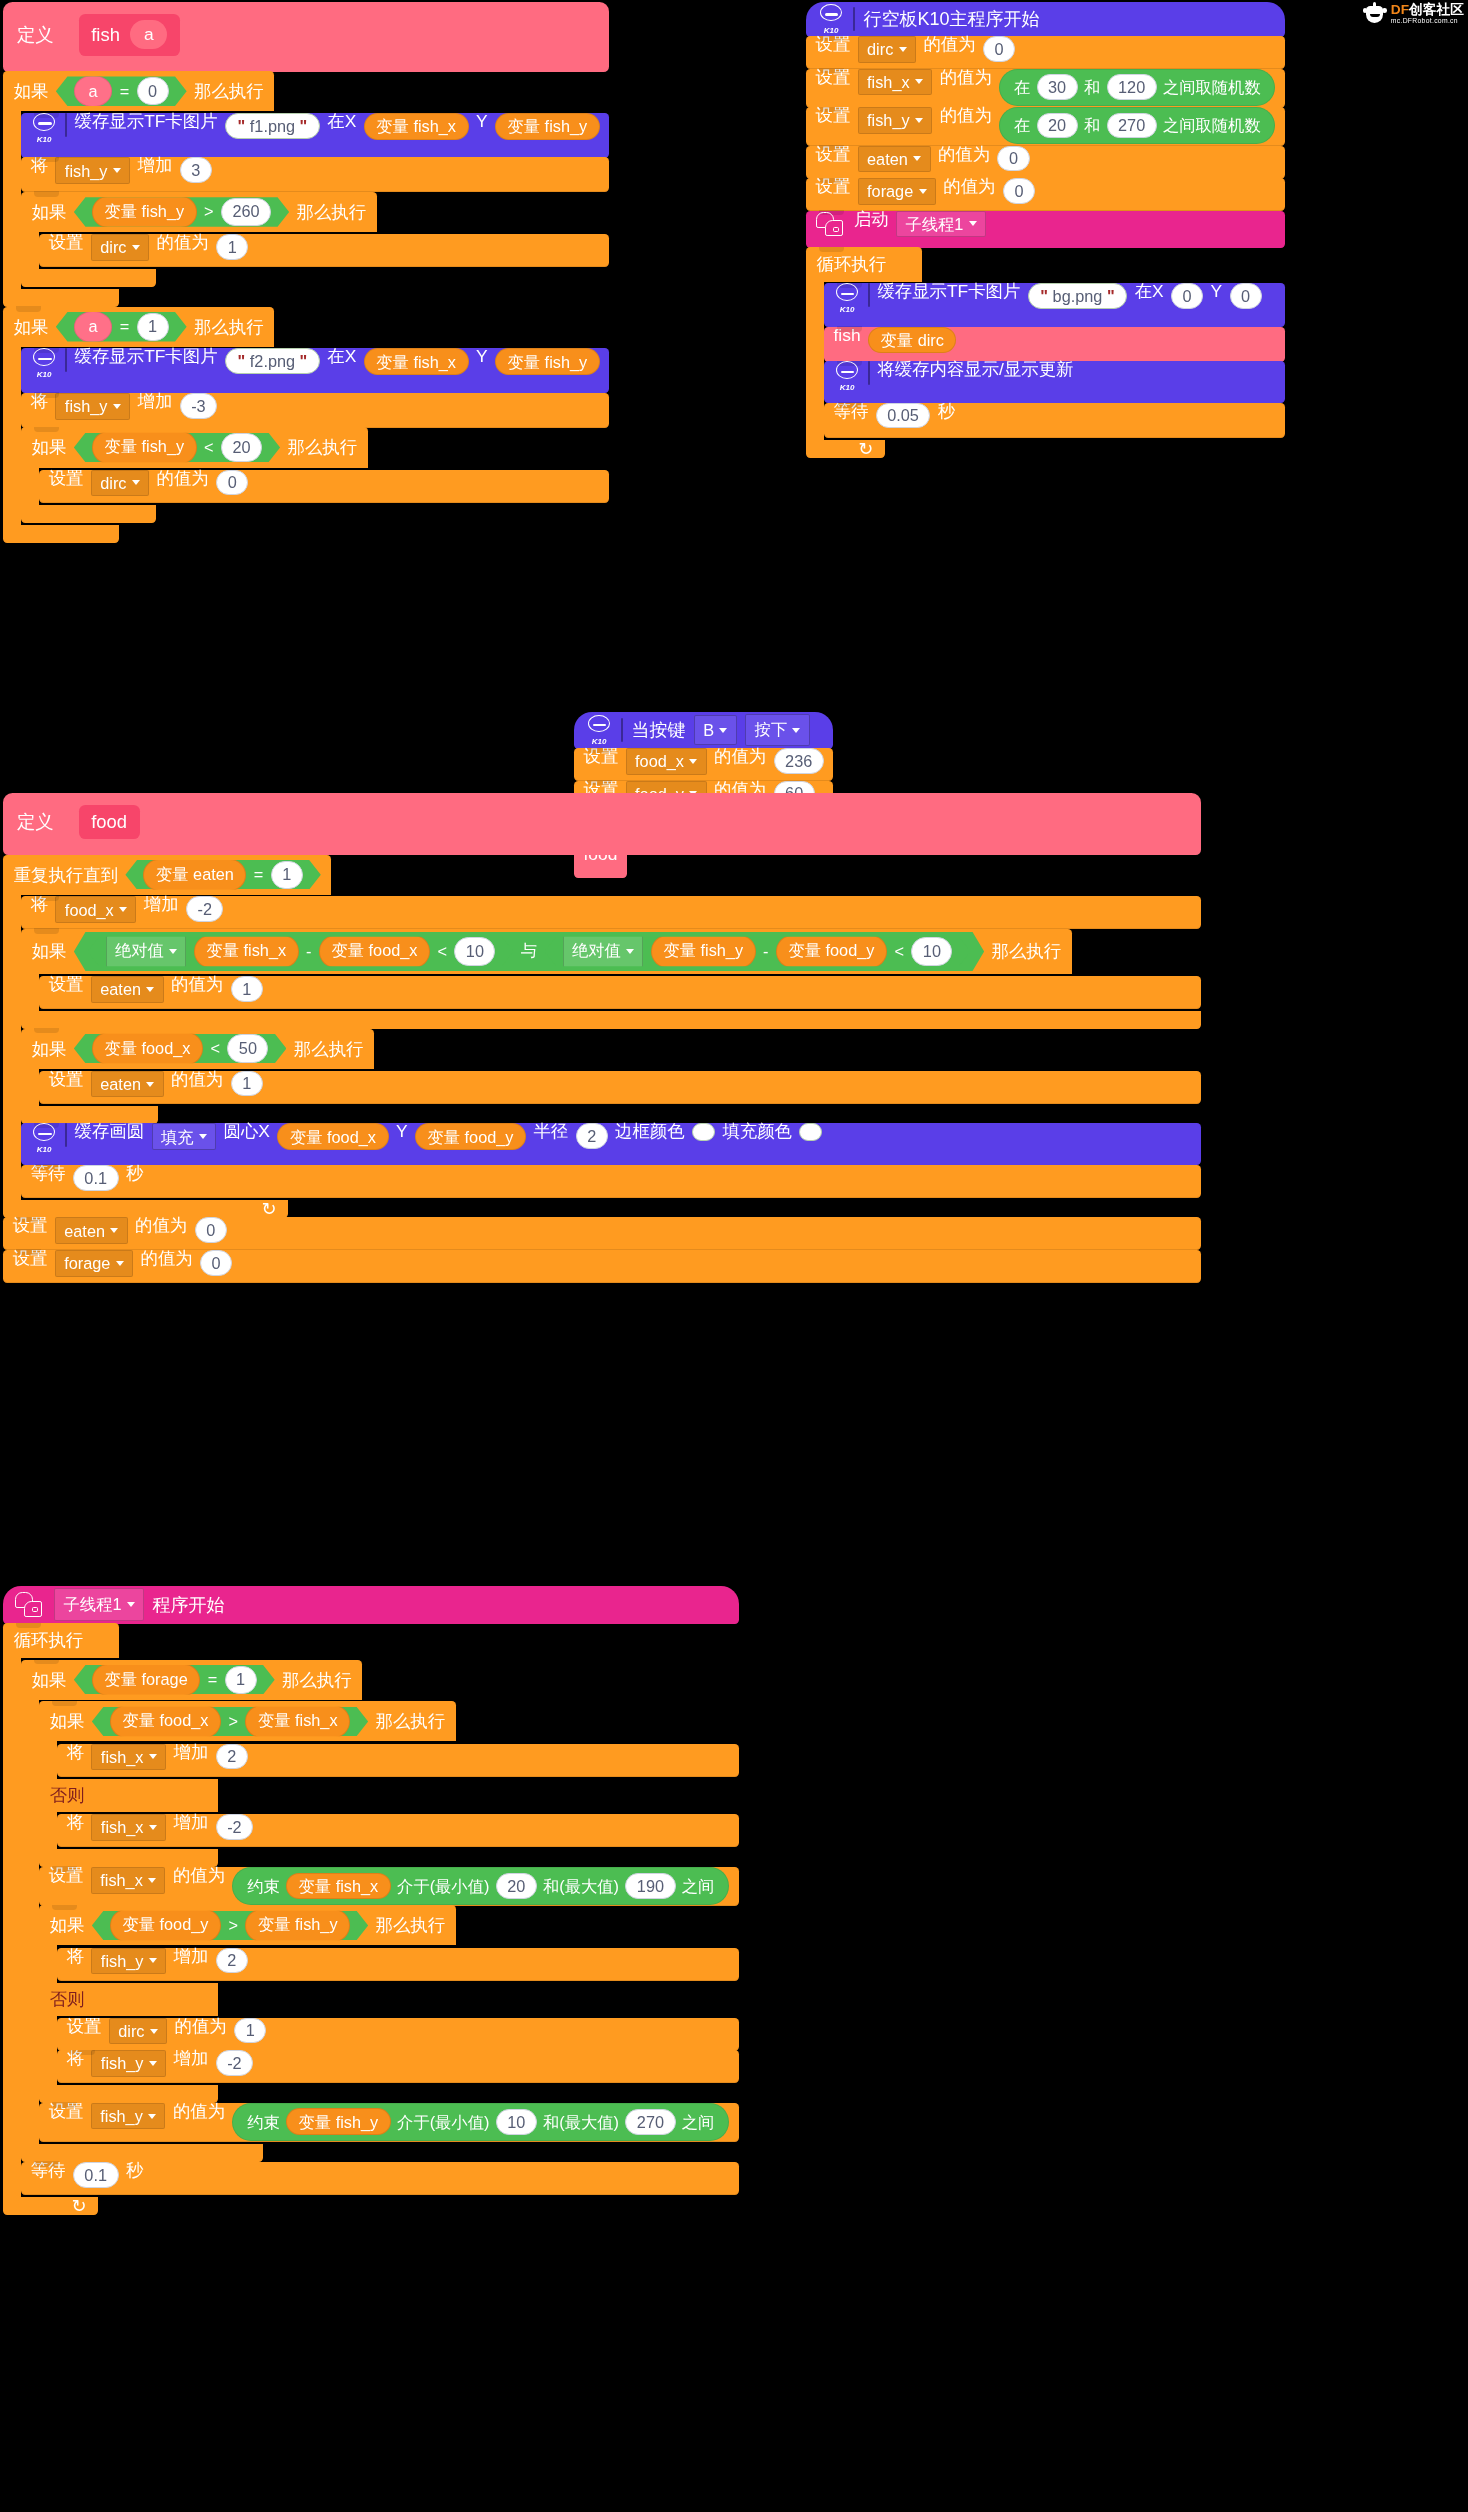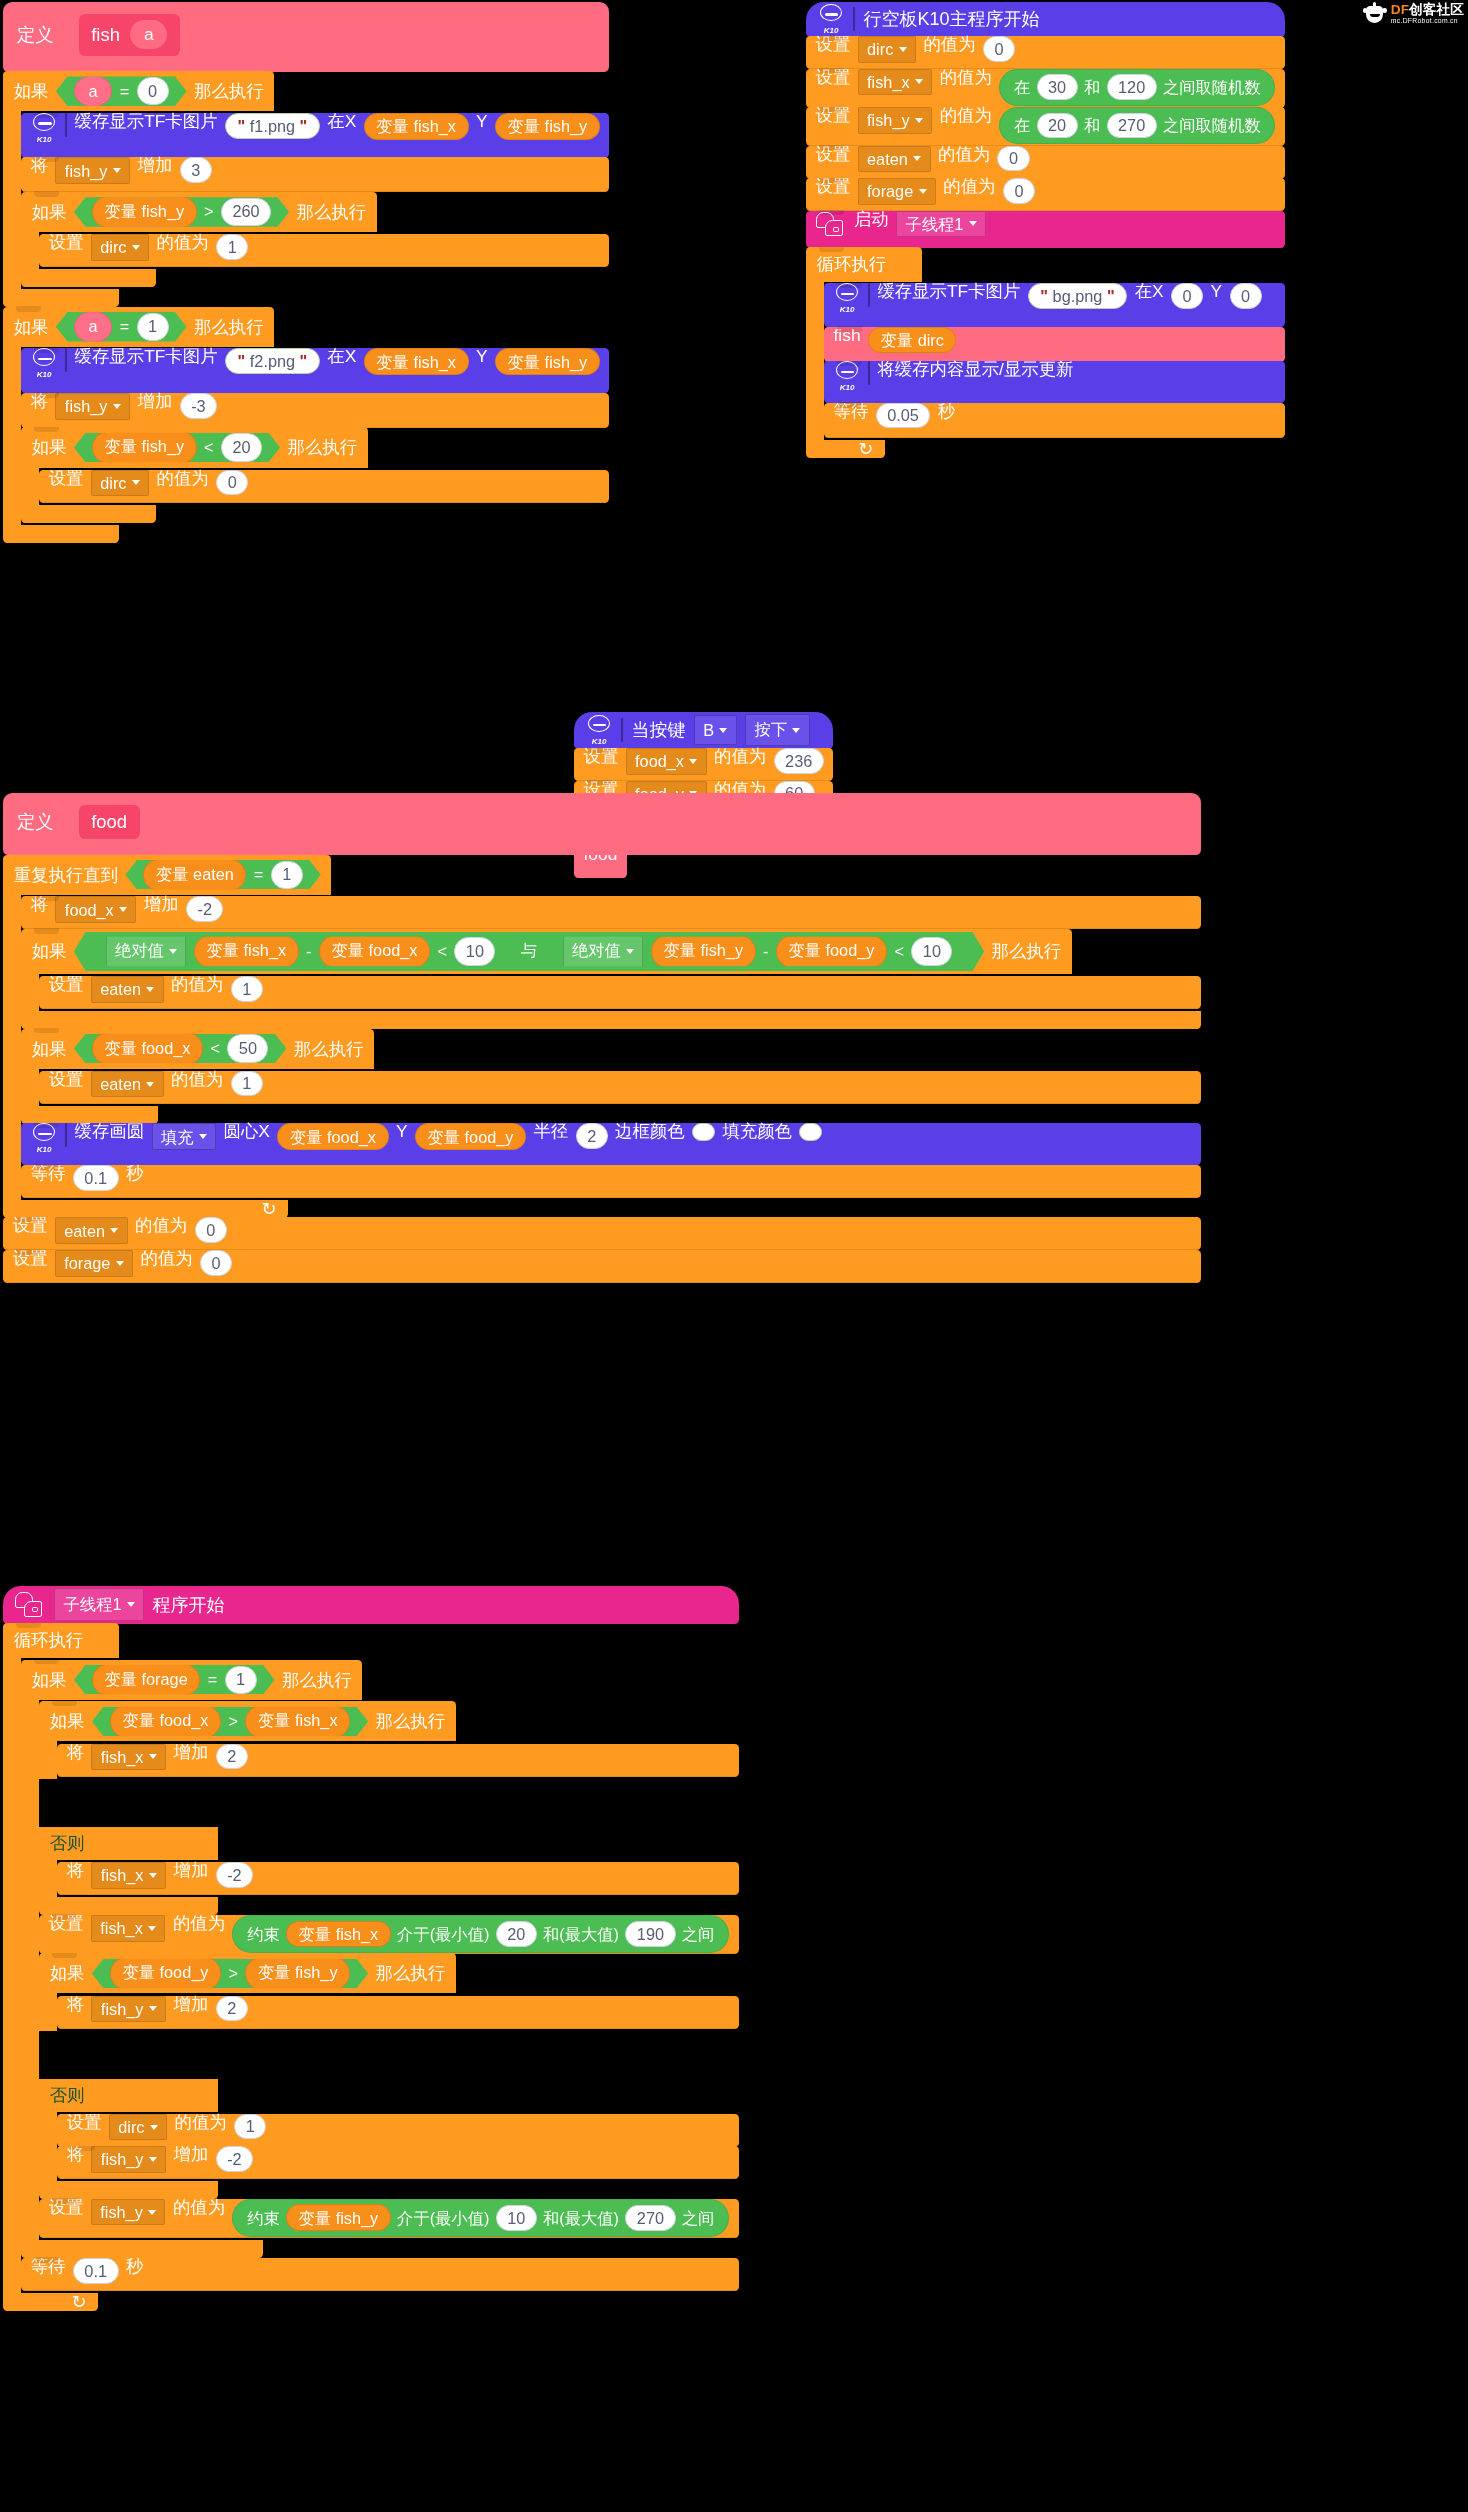--- a/index.html
+++ b/index.html
@@ -144,22 +144,22 @@
     border-left:18px solid var(--orange);
     padding:2.1px 0 2.1px 0;
     min-height:16px;
   }
   .cblock .c-foot{
     background:var(--orange); height:18px;
     border-radius:0 0 4.2px 4.2px; width:max-content; min-width:137px;
     position:relative;
   }
   .cblock .c-mid{
-    background:var(--orange); color:#14532d; font-size:17.4px;
-    padding:4.2px 10.5px 5.3px 10.5px; width:max-content; min-width:211px;margin-top:48px;
+    background:var(--orange); color:#7f1d1d; font-size:17.4px;
+    padding:4.2px 10.5px 5.3px 10.5px; width:max-content; min-width:211px;
   }
   .loop-arrow{
     position:absolute; right:11.6px; top:50%; transform:translateY(-50%);
     font-size:18px; color:#fff;
   }
 
   
   .stack > .blk, .stack > .cblock, .stack > .hat { margin-top:-0.5px; }
 
   

